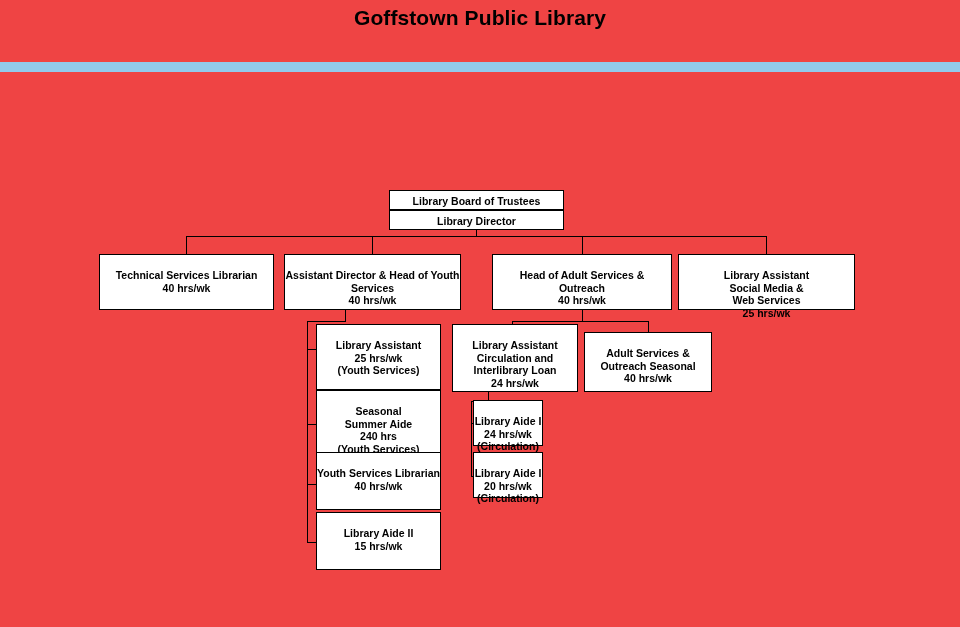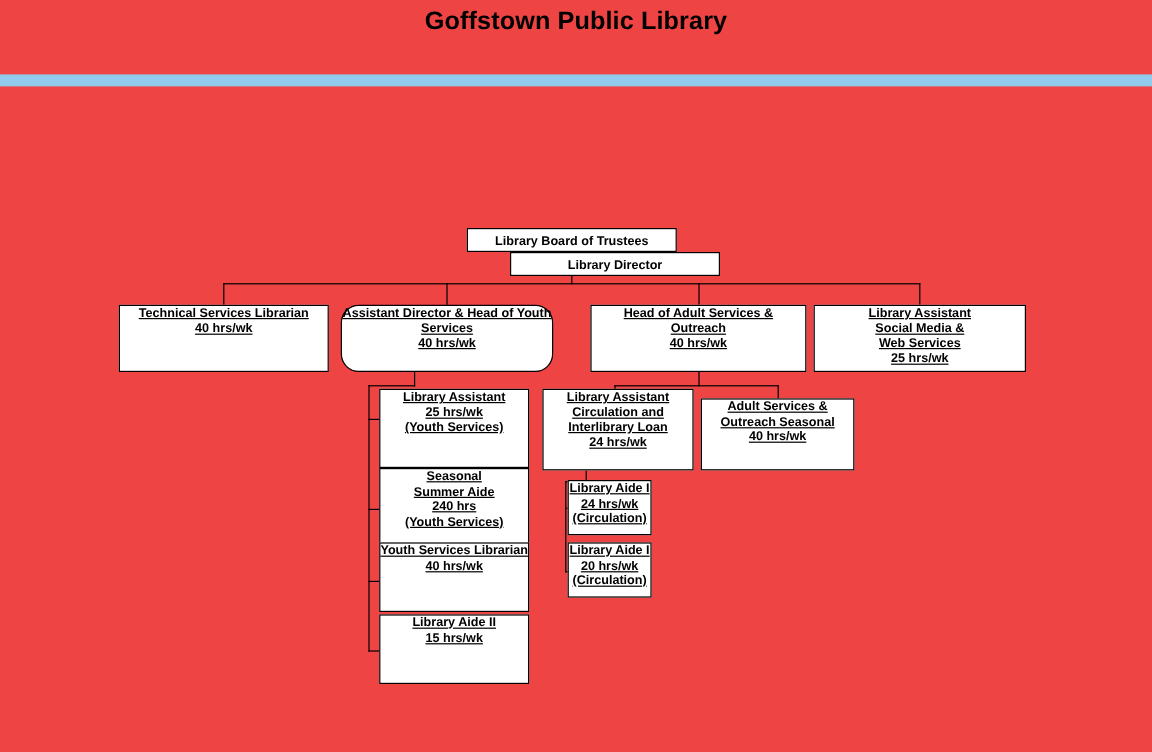--- a/index.html
+++ b/index.html
@@ -71,21 +71,21 @@
     font-size: 10.5px;
     line-height: 12.6px;
     font-weight: bold;
     padding-top: 4px;
     z-index: 3;
   }
   .node .line {
     display: block;
     white-space: nowrap;
   }
-  .node.pad6 { padding-top: 0; text-decoration: underline; }
+  .node.pad6 { padding-top: 14px; }
 
   
   .conn {
     position: absolute;
     background: #000000;
     z-index: 1;
   }
   .conn.v { width: 1.4px; }
   .conn.h { height: 1.4px; }
 </style>
@@ -128,30 +128,30 @@
     <div class="conn v" style="left:488px; top:320px; height:10px;"></div>
     <div class="conn h" style="left:471px; top:329px; width:18px;"></div>
     <div class="conn v" style="left:471px; top:329px; height:76px;"></div>
     <div class="conn h" style="left:471px; top:351px; width:9px;"></div>
     <div class="conn h" style="left:471px; top:404px; width:9px;"></div>
 
     <div class="node" style="left:389px; top:102px; width:175px; height:20px;margin-top:16px;">
       <span class="line">Library Board of Trustees</span>
     </div>
 
-    <div class="node" style="left:389px; top:138px; width:175px; height:20px;margin-left:36px;">
+    <div class="node" style="left:389px; top:138px; width:175px; height:20px;">
       <span class="line">Library Director</span>
     </div>
 
     <div class="node pad6" style="left:99px; top:182px; width:175px; height:56px;">
       <span class="line">Technical Services Librarian</span>
       <span class="line">40 hrs/wk</span>
     </div>
 
-    <div class="node pad6" style="left:284px; top:182px; width:177px; height:56px;border-radius:15px;">
+    <div class="node pad6" style="left:284px; top:182px; width:177px; height:56px;">
       <span class="line">Assistant Director &amp; Head of Youth</span>
       <span class="line">Services</span>
       <span class="line">40 hrs/wk</span>
     </div>
 
     <div class="node pad6" style="left:492px; top:182px; width:180px; height:56px;">
       <span class="line">Head of Adult Services &amp;</span>
       <span class="line">Outreach</span>
       <span class="line">40 hrs/wk</span>
     </div>

